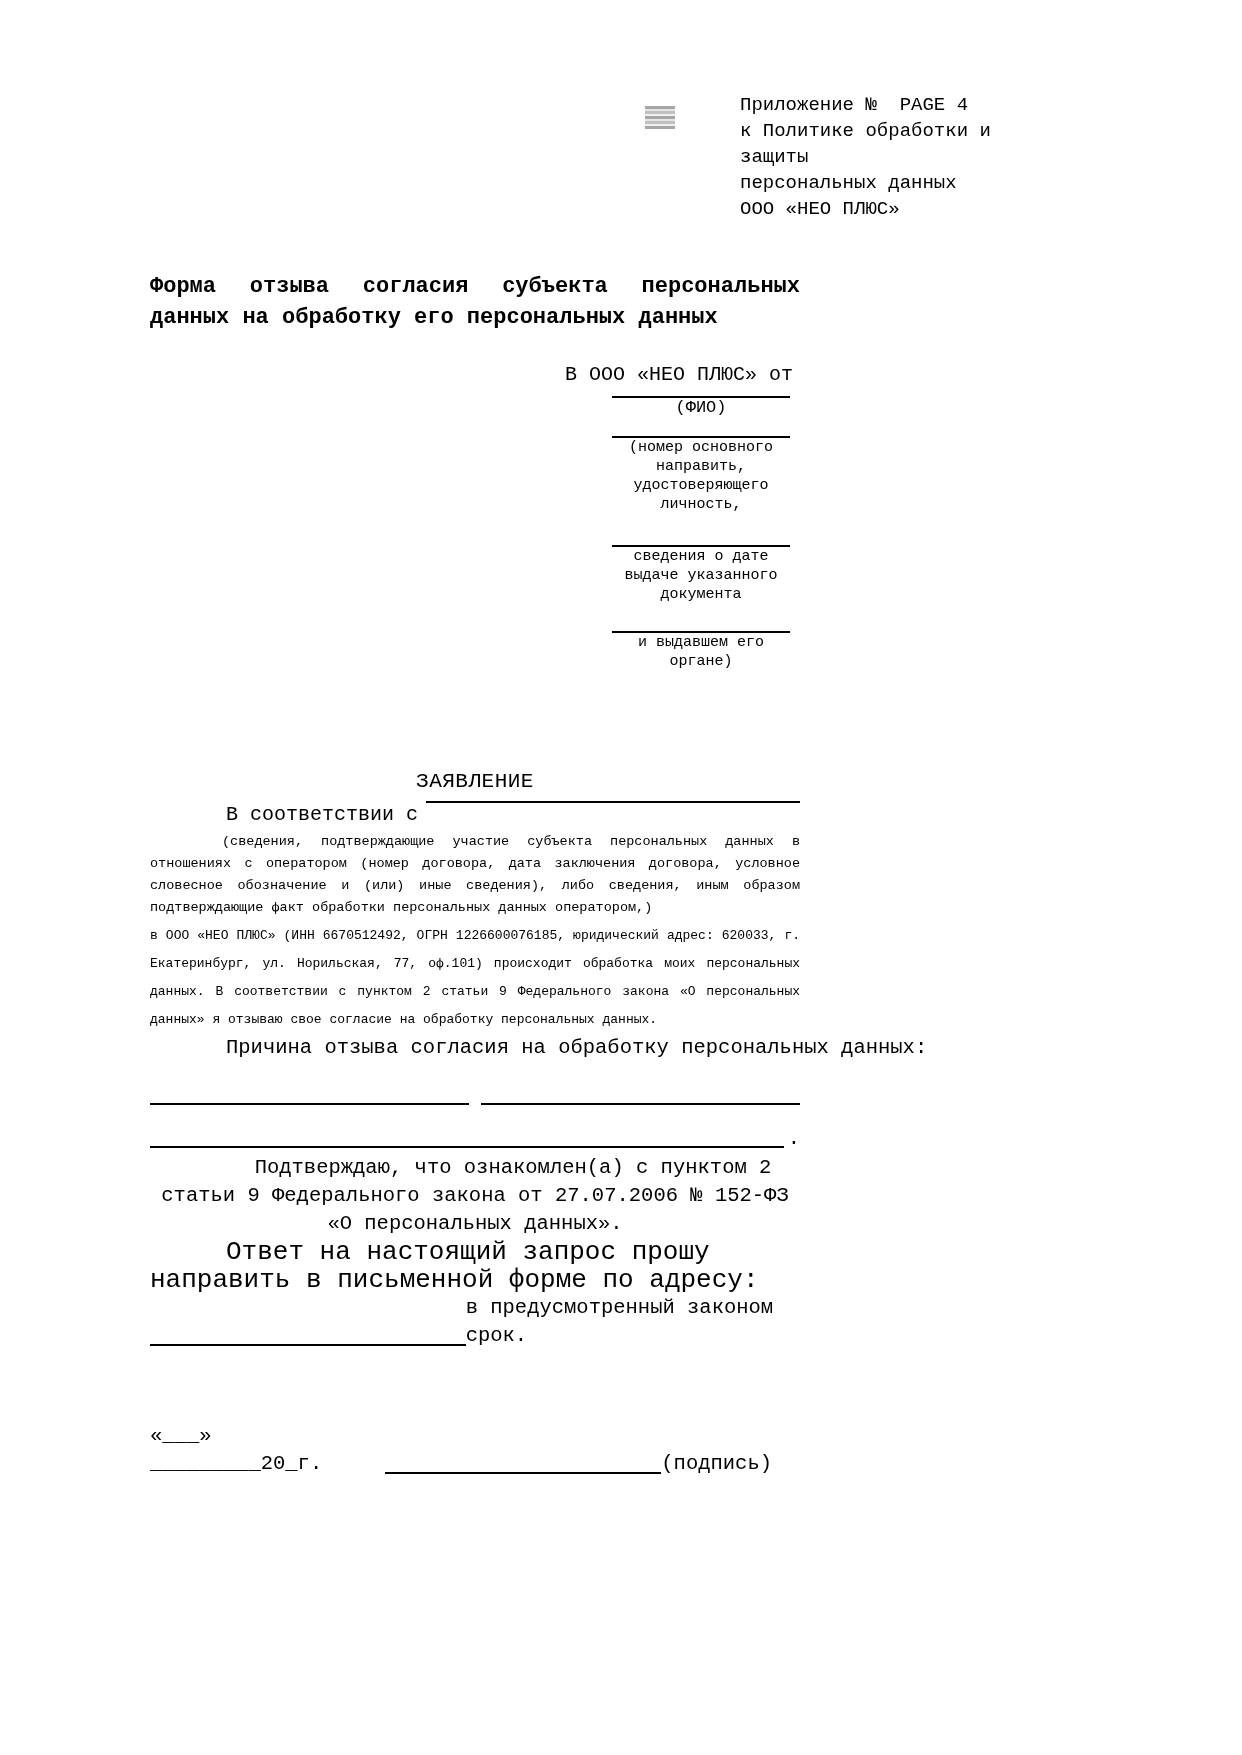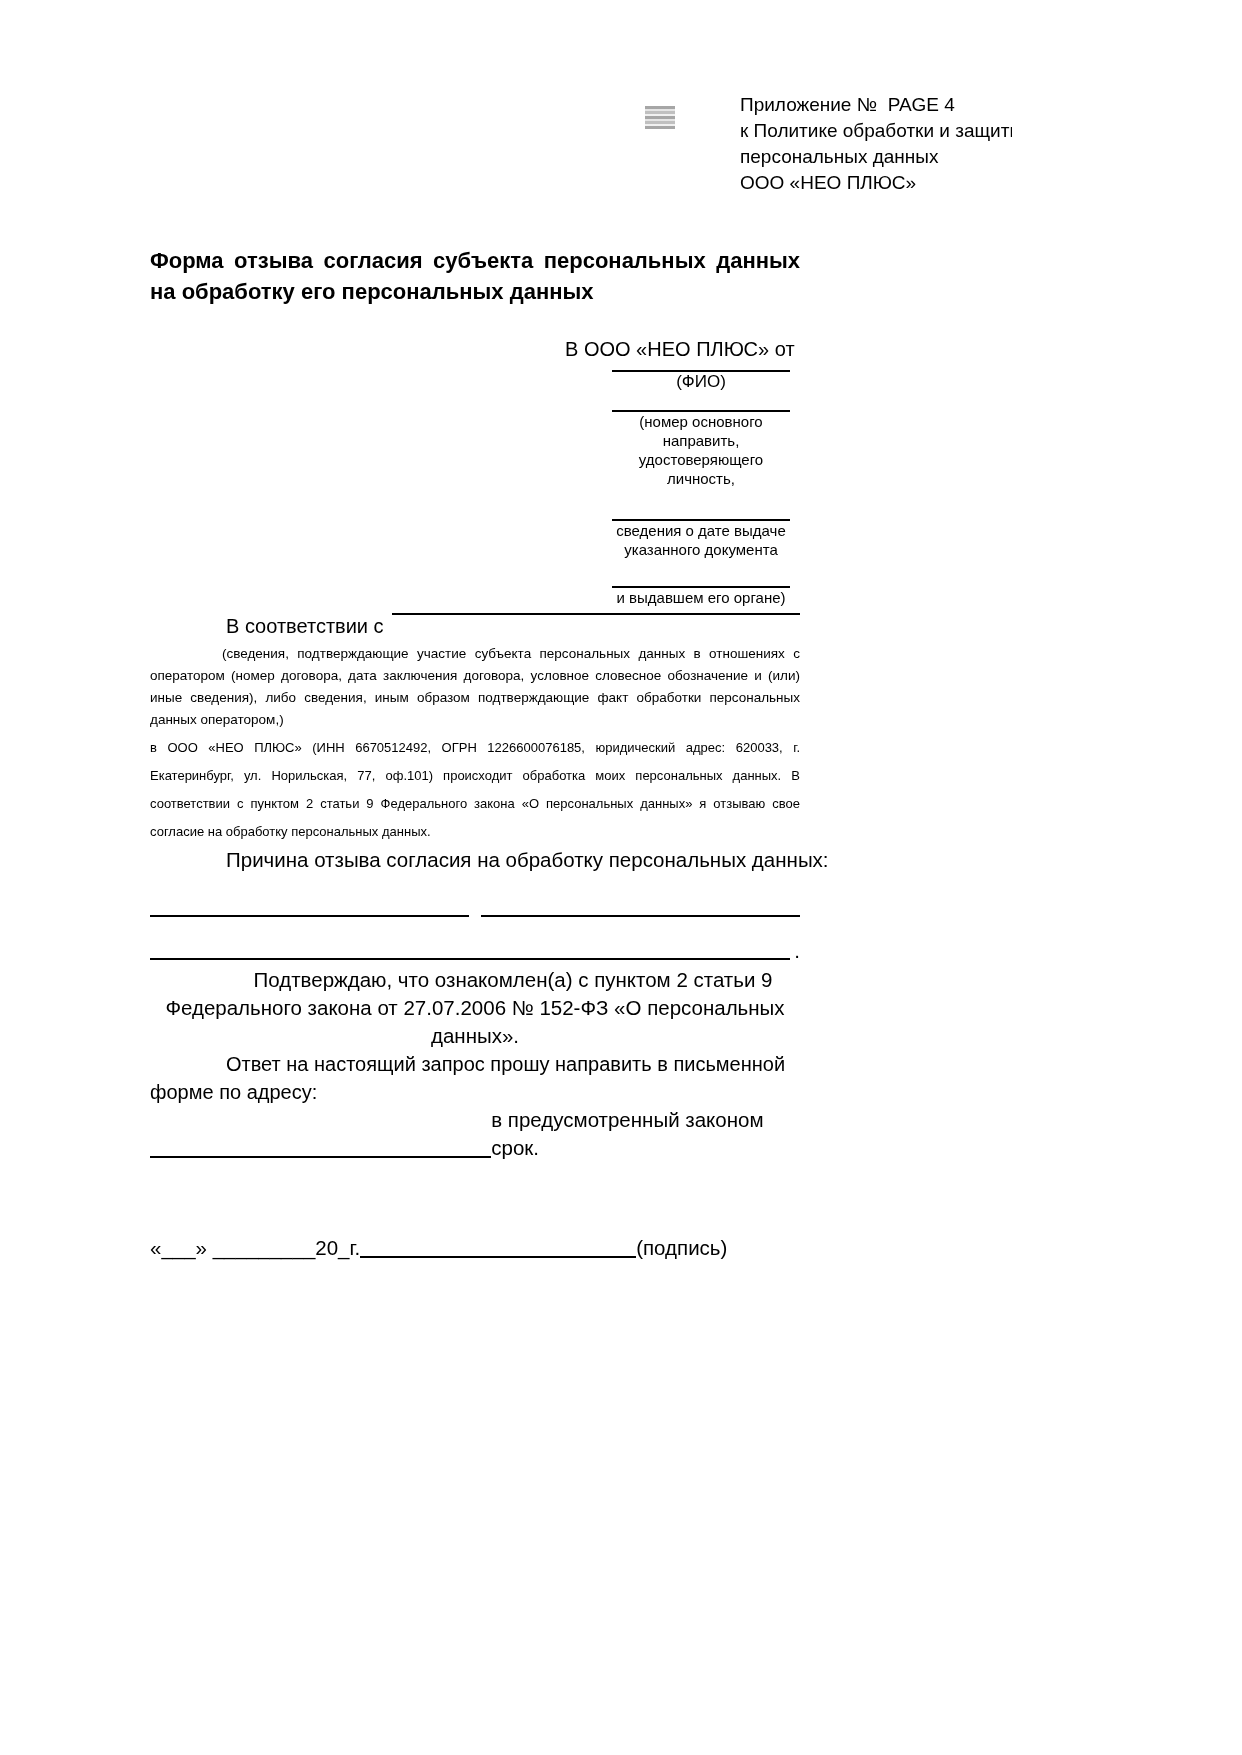--- a/index.html
+++ b/index.html
@@ -1,21 +1,21 @@
 <!DOCTYPE html>
 <html><head>
 <meta charset="utf-8">
 <style>
   html, body { margin: 0; padding: 0; background: #ffffff; }
   .page {
     position: relative;
     width: 1012px;
     height: 1755px;
     background: #ffffff;
-    font-family: Liberation Sans, sans-serif;
+    font-family: Liberation Mono, monospace;
     color: #000;
     overflow: hidden;
   }
   .content {
     position: absolute;
     left: 150px;
     right: 212px;
     top: 0;
   }
 
@@ -107,21 +107,21 @@
 
   .confirm-par {
     margin-top: 6px;
     font-size: 20.5px;
     line-height: 28px;
     text-indent: 76px;
     text-align: center;
   }
   .reply-par {
     margin-top: 0;
-    font-size: 20px;
+    font-size: 26px;
     line-height: 28px;
     text-indent: 76px;
     text-align: left;
   }
   .reply-line { font-size: 20.5px; line-height: 28px; display: flex; align-items: flex-end; }
   .reply-fill { width: 360px; border-bottom: 2px solid #000; margin-bottom: 4px; }
 
   .footer-row {
     margin-top: 72px;
     display: flex;
@@ -169,20 +169,21 @@
         <div class="rule r3"></div>
         <div class="cap cap-sm">сведения о дате выдаче указанного документа</div>
       </div>
 
       <div class="rfield">
         <div class="rule r4"></div>
         <div class="cap cap-sm">и выдавшем его органе)</div>
       </div>
     </div>
 
+    <div class="zayav">ЗАЯВЛЕНИЕ</div>
 
     <div class="line-flex intro-row">
       <span class="lbl">В соответствии с</span>
       <span class="fill"></span>
     </div>
 
     <div class="footnote">(сведения, подтверждающие участие субъекта персональных данных в отношениях с оператором (номер договора, дата заключения договора, условное словесное обозначение и (или) иные сведения), либо сведения, иным образом подтверждающие факт обработки персональных данных оператором,)</div>
 
     <div class="body-par">в ООО «НЕО ПЛЮС» (ИНН 6670512492, ОГРН 1226600076185, юридический адрес: 620033, г. Екатеринбург, ул. Норильская, 77, оф.101) происходит обработка моих персональных данных. В соответствии с пунктом 2 статьи 9 Федерального закона «О персональных данных» я отзываю свое согласие на обработку персональных данных.</div>
 

